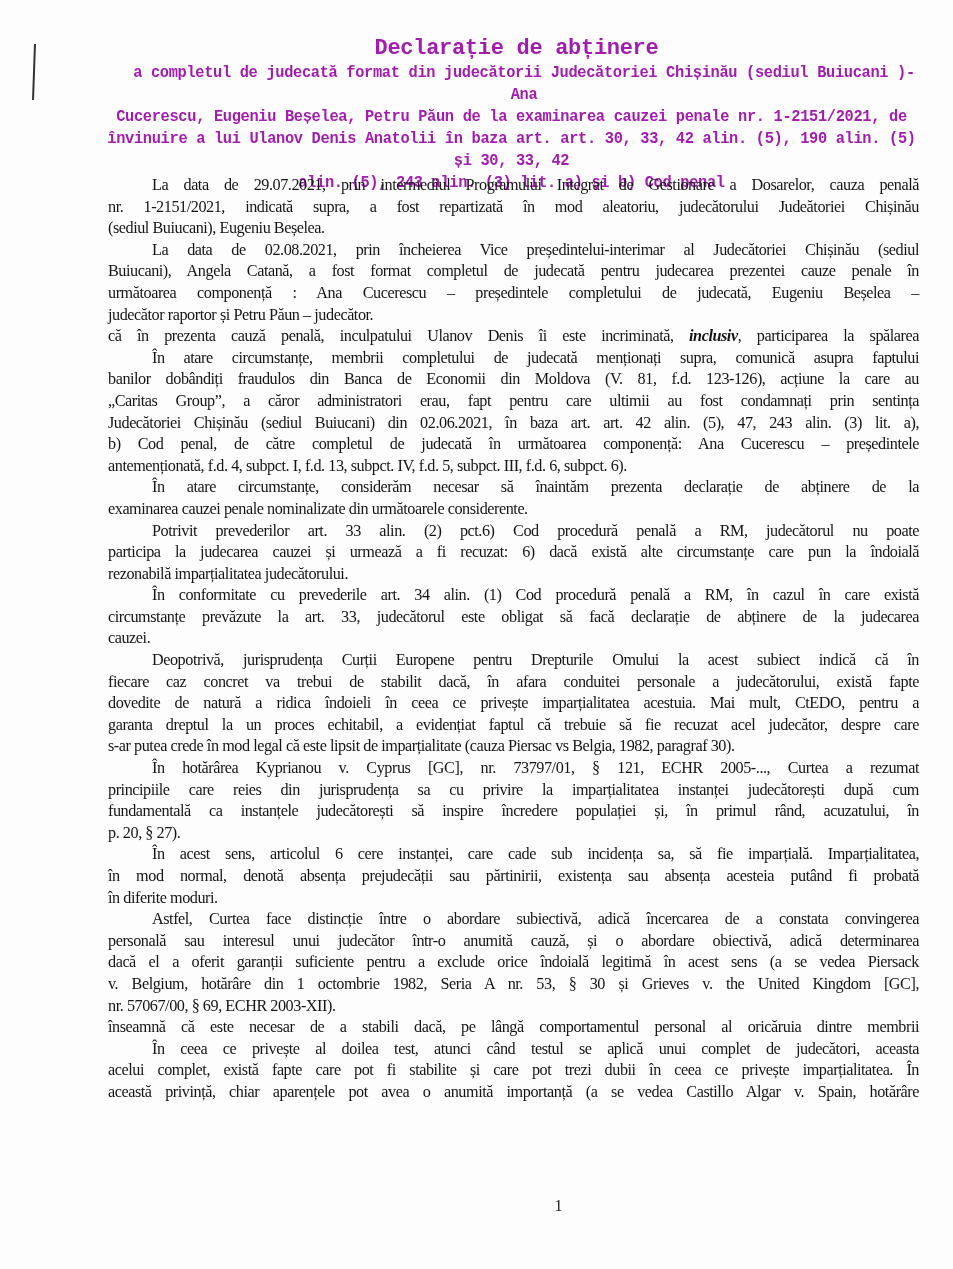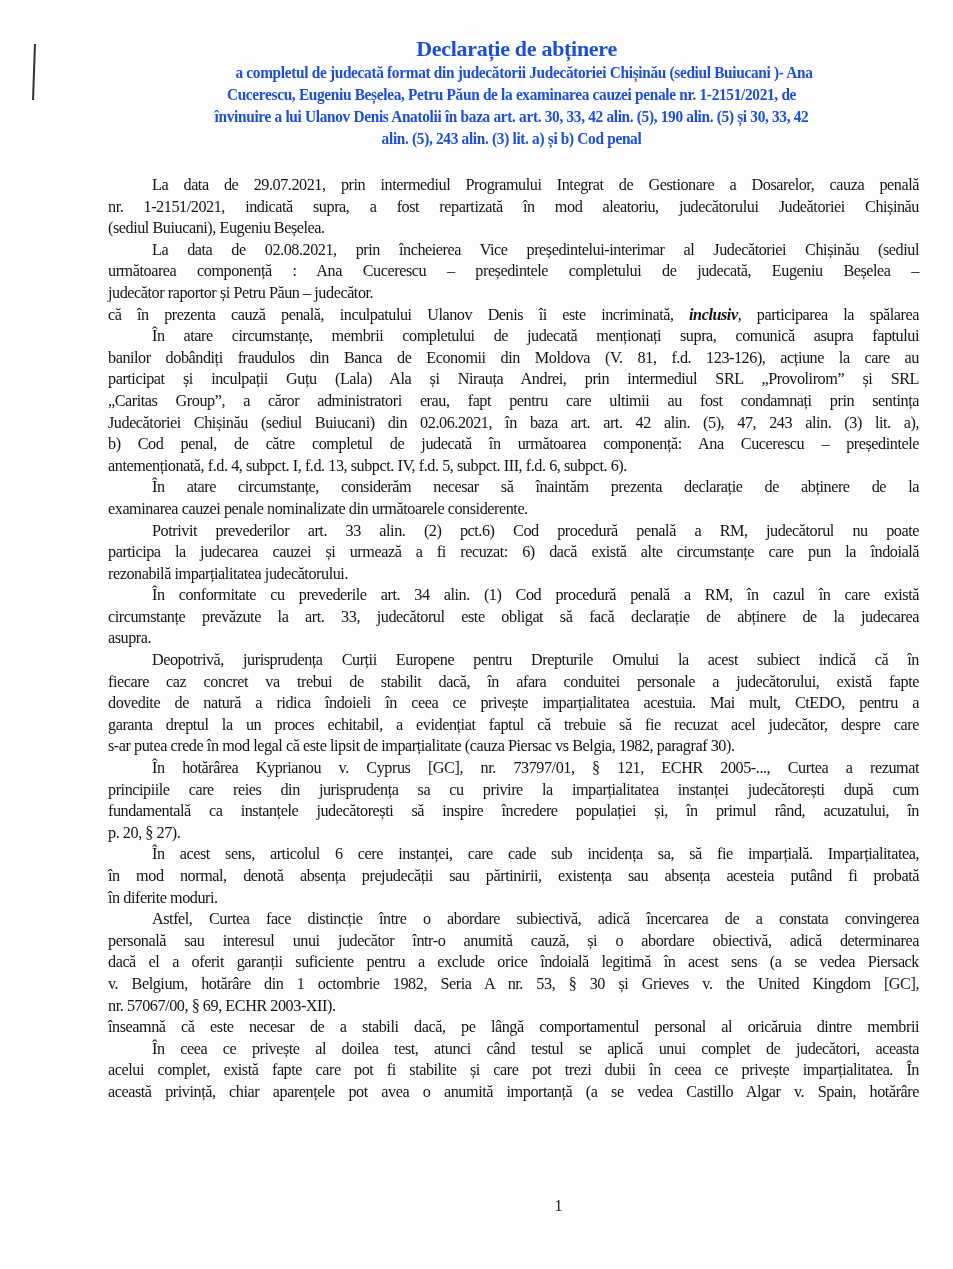--- a/index.html
+++ b/index.html
@@ -1,19 +1,19 @@
 <!DOCTYPE html>
 <html><head>
 <meta charset="utf-8">
 <style>
   html, body { margin: 0; padding: 0; background: #ffffff; }
   body { width: 953px; height: 1269px; position: relative; overflow: hidden; }
   .page { position: absolute; left: 0; top: 0; width: 953px; height: 1269px; background: #fdfdfd; }
   .margin-mark { position: absolute; left: 33px; top: 44px; width: 2px; height: 56px; background: #333; transform: rotate(2deg); }
-  .title-block { position: absolute; left: 0; top: 36px; width: 953px; text-align: center; font-family: Liberation Serif, serif; font-weight: bold; color: #1d4ed8; }
+  .title-block { position: absolute; left: 0; top: 36px; width: 953px; text-align: center; font-family: Liberation Mono, monospace; font-weight: bold; color: #a21caf; }
   .title { font-size: 22px; line-height: 26px; margin-left: 80px; letter-spacing: -0.3px; }
   .subtitle-line { font-size: 16.5px; line-height: 22px; letter-spacing: -0.35px; transform: scaleX(0.93); }
   .sub1 { margin-left: 95px; }
   .sub2 { margin-left: 70px; }
   .sub3 { margin-left: 70px; }
   .sub4 { margin-left: 70px; }
   .body { position: absolute; left: 108px; top: 175px; width: 811px; font-family: "Liberation Serif", serif; font-size: 16.2px; color: #151515; }
   .line { height: 21.6px; line-height: 21.6px; white-space: nowrap; text-align: justify; text-align-last: justify; overflow: visible; }
   .line.last { text-align-last: left; }
   .line.indent { padding-left: 44px; }
@@ -35,46 +35,46 @@
   </div>
 
   <div class="body" id="doc-body">
       <div>
         <div class="line cond indent">La data de 29.07.2021, prin intermediul Programului Integrat de Gestionare a Dosarelor, cauza penală</div>
         <div class="line cond">nr. 1-2151/2021, indicată supra, a fost repartizată în mod aleatoriu, judecătorului Judeătoriei Chișinău</div>
         <div class="line cond last">(sediul Buiucani), Eugeniu Beșelea.</div>
       </div>
       <div>
         <div class="line cond indent">La data de 02.08.2021, prin încheierea Vice președintelui-interimar al Judecătoriei Chișinău (sediul</div>
+        <div class="line cond">Buiucani), Angela Catană, a fost format completul de judecată pentru judecarea prezentei cauze penale în</div>
         <div class="line cond">următoarea componență : Ana Cucerescu – președintele completului de judecată, Eugeniu Beșelea –</div>
         <div class="line cond last">judecător raportor și Petru Păun – judecător.</div>
       </div>
       <div>
         <div class="line cond">că în prezenta cauză penală, inculpatului Ulanov Denis îi este incriminată, <i style="font-weight: bold;">inclusiv</i>, participarea la spălarea</div>
         <div class="line cond indent">În atare circumstanțe, membrii completului de judecată menționați supra, comunică asupra faptului</div>
         <div class="line cond">banilor dobândiți fraudulos din Banca de Economii din Moldova (V. 81, f.d. 123-126), acțiune la care au</div>
-        <div class="line cond">participat și inculpații Guțu (Lala) Ala și Nirauța Andrei, prin intermediul SRL „Provolirom” și SRL</div>
         <div class="line cond">„Caritas Group”, a căror administratori erau, fapt pentru care ultimii au fost condamnați prin sentința</div>
         <div class="line cond">Judecătoriei Chișinău (sediul Buiucani) din 02.06.2021, în baza art. art. 42 alin. (5), 47, 243 alin. (3) lit. a),</div>
         <div class="line cond">b) Cod penal, de către completul de judecată în următoarea componență: Ana Cucerescu – președintele</div>
         <div class="line cond last">antemenționată, f.d. 4, subpct. I, f.d. 13, subpct. IV, f.d. 5, subpct. III, f.d. 6, subpct. 6).</div>
       </div>
       <div>
         <div class="line cond indent">În atare circumstanțe, considerăm necesar să înaintăm prezenta declarație de abținere de la</div>
         <div class="line cond last">examinarea cauzei penale nominalizate din următoarele considerente.</div>
       </div>
       <div>
         <div class="line cond indent">Potrivit prevederilor art. 33 alin. (2) pct.6)  Cod procedură penală a RM,  judecătorul nu poate</div>
         <div class="line cond">participa la judecarea cauzei și urmează a fi recuzat: 6) dacă există alte circumstanțe care pun la îndoială</div>
         <div class="line cond last">rezonabilă imparțialitatea judecătorului.</div>
       </div>
       <div>
         <div class="line cond indent">În conformitate cu prevederile art. 34 alin. (1) Cod procedură penală a RM,  în cazul în care există</div>
         <div class="line cond">circumstanțe prevăzute la art. 33, judecătorul este obligat să facă declarație de abținere de la judecarea</div>
-        <div class="line cond last">asupra.</div>
+        <div class="line cond last">cauzei.</div>
       </div>
       <div>
         <div class="line cond indent">Deopotrivă, jurisprudența Curții Europene pentru Drepturile Omului la acest subiect indică că în</div>
         <div class="line cond">fiecare caz concret va trebui de stabilit dacă, în afara conduitei personale a judecătorului, există fapte</div>
         <div class="line cond">dovedite de natură a ridica îndoieli în ceea ce privește imparțialitatea acestuia. Mai mult, CtEDO, pentru a</div>
         <div class="line cond">garanta dreptul la un proces echitabil, a evidențiat faptul că trebuie să fie recuzat acel judecător, despre care</div>
         <div class="line cond last">s-ar putea crede în mod legal că este lipsit de imparțialitate (cauza Piersac vs Belgia, 1982, paragraf 30).</div>
       </div>
       <div>
         <div class="line cond indent">În hotărârea Kyprianou v. Cyprus [GC], nr. 73797/01, § 121, ECHR 2005-..., Curtea a rezumat</div>

